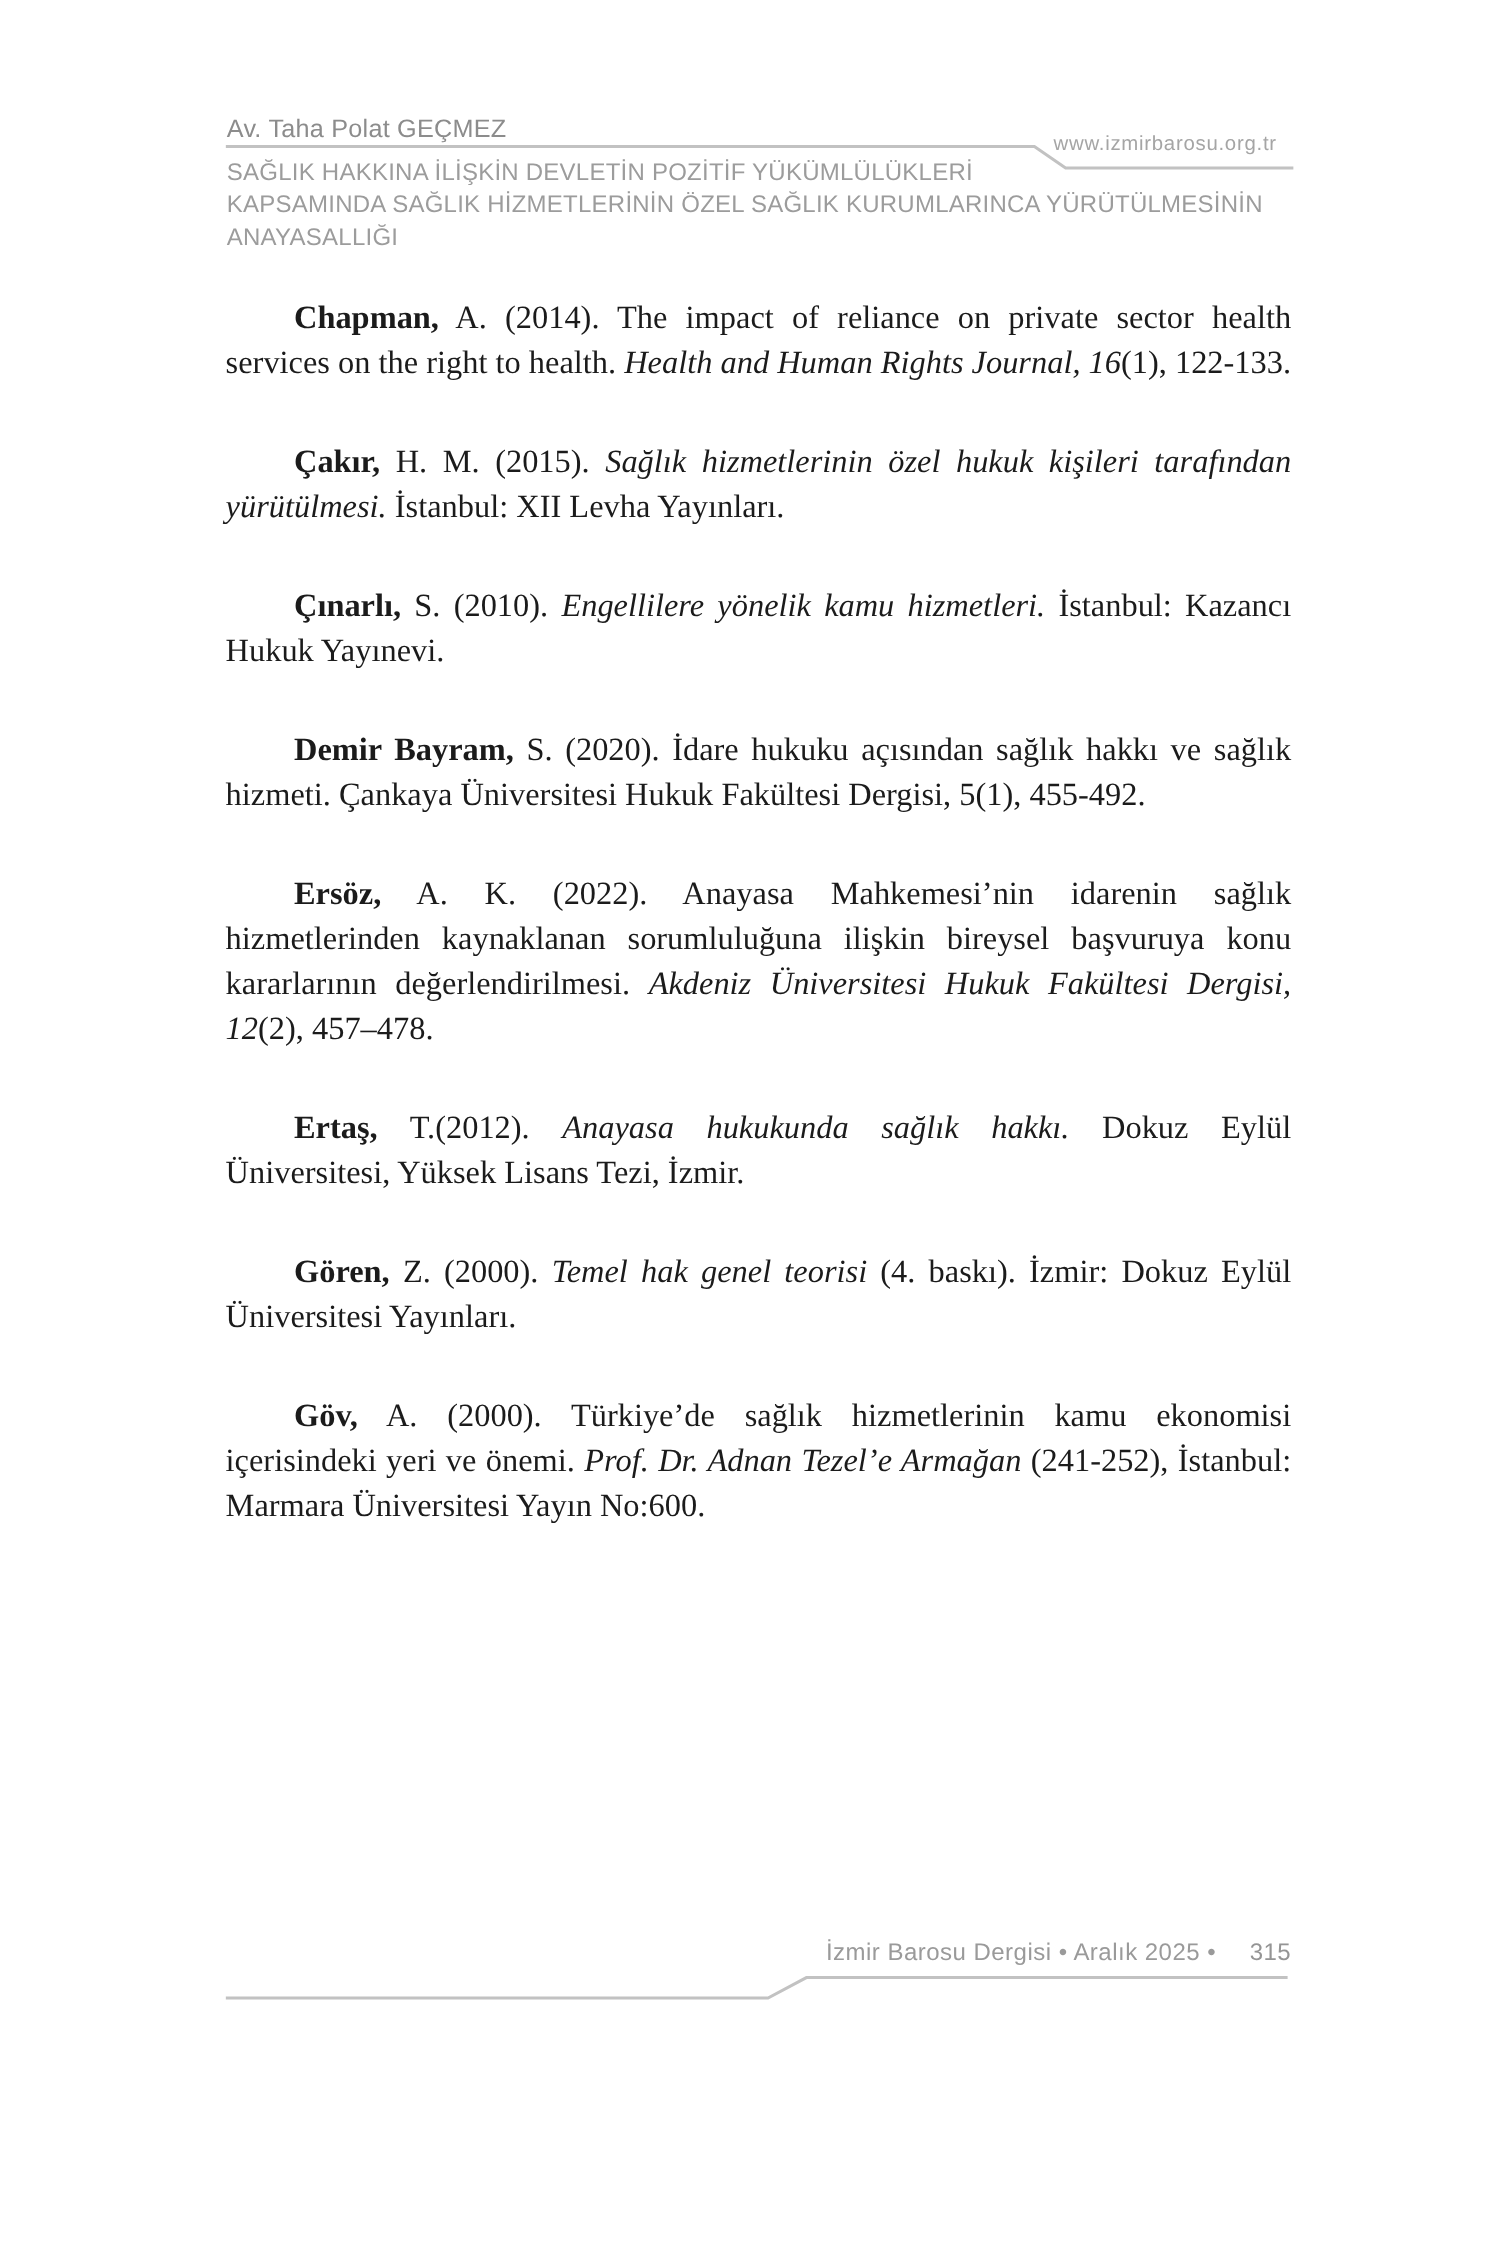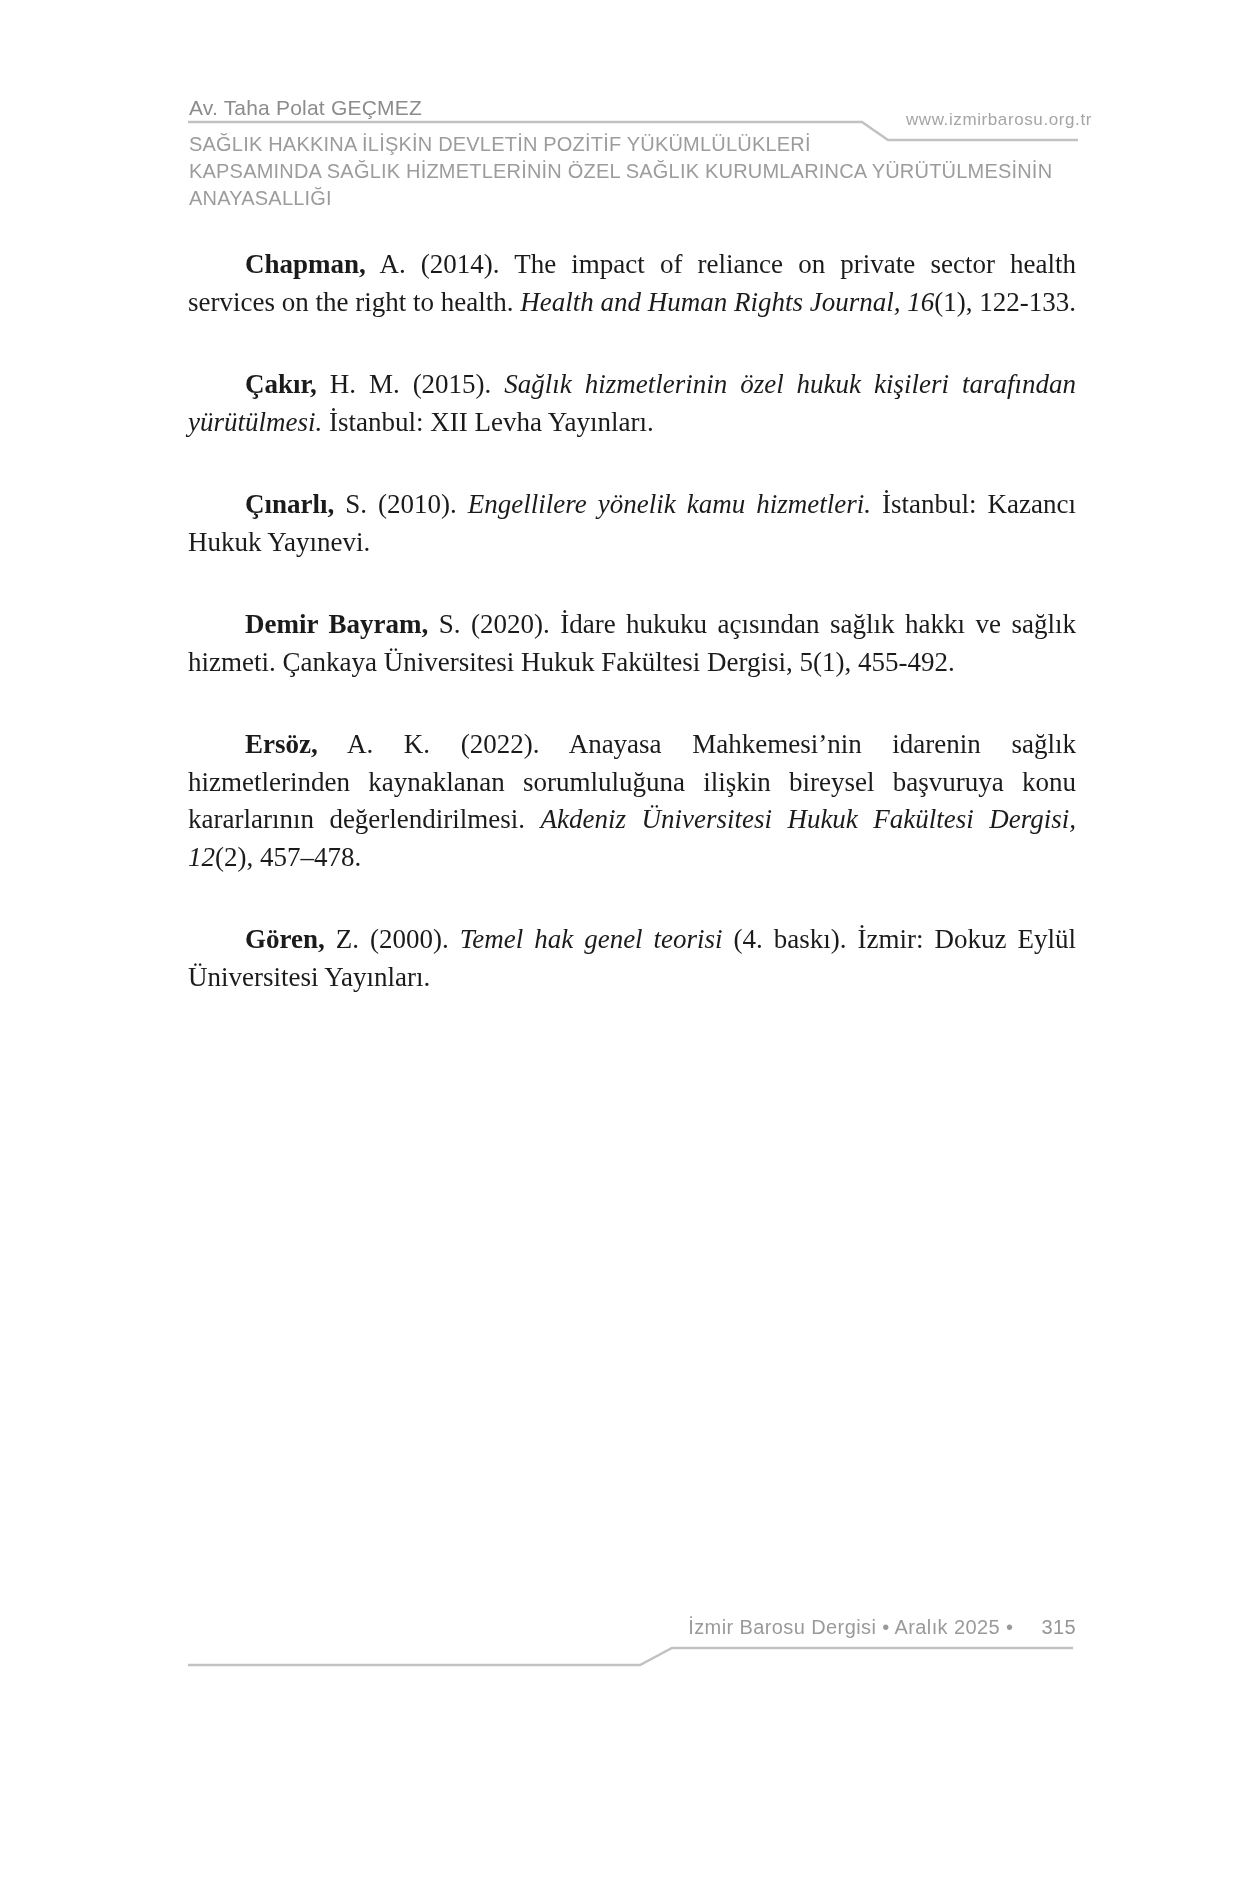--- a/index.html
+++ b/index.html
@@ -25,21 +25,21 @@
   }
   .header-rule {
     position: absolute;
     left: 188px;
     top: 119px;
     width: 890px;
     height: 26px;
   }
   .website {
     position: absolute;
-    left: 204px;
+    left: 176px;
     top: 110px;
     width: 888px;
     text-align: right;
     font-family: "Liberation Sans", "DejaVu Sans", sans-serif;
     font-size: 17px;
     letter-spacing: 0.6px;
     color: #a5a5a5;
   }
   .title {
     position: absolute;
@@ -118,21 +118,23 @@
         <div>ANAYASALLIĞI</div>
       </div>
   </header>
 
   <main class="references" id="references">
       <p class="reference"><span class="bold">Chapman,</span><span class="regular"> A. (2014). The impact of reliance on private sector health services on the right to health. </span><span class="italic">Health and Human Rights Journal, 16</span><span class="regular">(1), 122-133.</span></p>
       <p class="reference"><span class="bold">Çakır,</span><span class="regular"> H. M. (2015). </span><span class="italic">Sağlık hizmetlerinin özel hukuk kişileri tarafından yürütülmesi.</span><span class="regular"> İstanbul: XII Levha Yayınları.</span></p>
       <p class="reference"><span class="bold">Çınarlı,</span><span class="regular"> S. (2010). </span><span class="italic">Engellilere yönelik kamu hizmetleri.</span><span class="regular"> İstanbul: Kazancı Hukuk Yayınevi.</span></p>
       <p class="reference"><span class="bold">Demir Bayram,</span><span class="regular"> S. (2020). İdare hukuku açısından sağlık hakkı ve sağlık hizmeti. Çankaya Üniversitesi Hukuk Fakültesi Dergisi, 5(1), 455-492.</span></p>
       <p class="reference"><span class="bold">Ersöz,</span><span class="regular"> A. K. (2022). Anayasa Mahkemesi’nin idarenin sağlık hizmetlerinden kaynaklanan sorumluluğuna ilişkin bireysel başvuruya konu kararlarının değerlendirilmesi. </span><span class="italic">Akdeniz Üniversitesi Hukuk Fakültesi Dergisi, 12</span><span class="regular">(2), 457–478.</span></p>
+      <p class="reference"><span class="bold">Ertaş,</span><span class="regular"> T.(2012). </span><span class="italic">Anayasa hukukunda sağlık hakkı.</span><span class="regular"> Dokuz Eylül Üniversitesi, Yüksek Lisans Tezi, İzmir.</span></p>
       <p class="reference"><span class="bold">Gören,</span><span class="regular"> Z. (2000). </span><span class="italic">Temel hak genel teorisi</span><span class="regular"> (4. baskı). İzmir: Dokuz Eylül Üniversitesi Yayınları.</span></p>
+      <p class="reference"><span class="bold">Göv,</span><span class="regular"> A. (2000). Türkiye’de sağlık hizmetlerinin kamu ekonomisi içerisindeki yeri ve önemi. </span><span class="italic">Prof. Dr. Adnan Tezel’e Armağan</span><span class="regular"> (241-252), İstanbul: Marmara Üniversitesi Yayın No:600.</span></p>
     </main>
 
   <footer>
     <svg class="footer-rule" viewBox="0 0 890 24" preserveAspectRatio="none">
       <polyline points="0,20 452,20 484,3 885,3" fill="none" stroke="#c2c2c2" stroke-width="2.5"></polyline>
     </svg>
 
     <div class="footer-text">
       <span>İzmir Barosu Dergisi • Aralık 2025 •</span><span class="pageno">315</span>
     </div>

